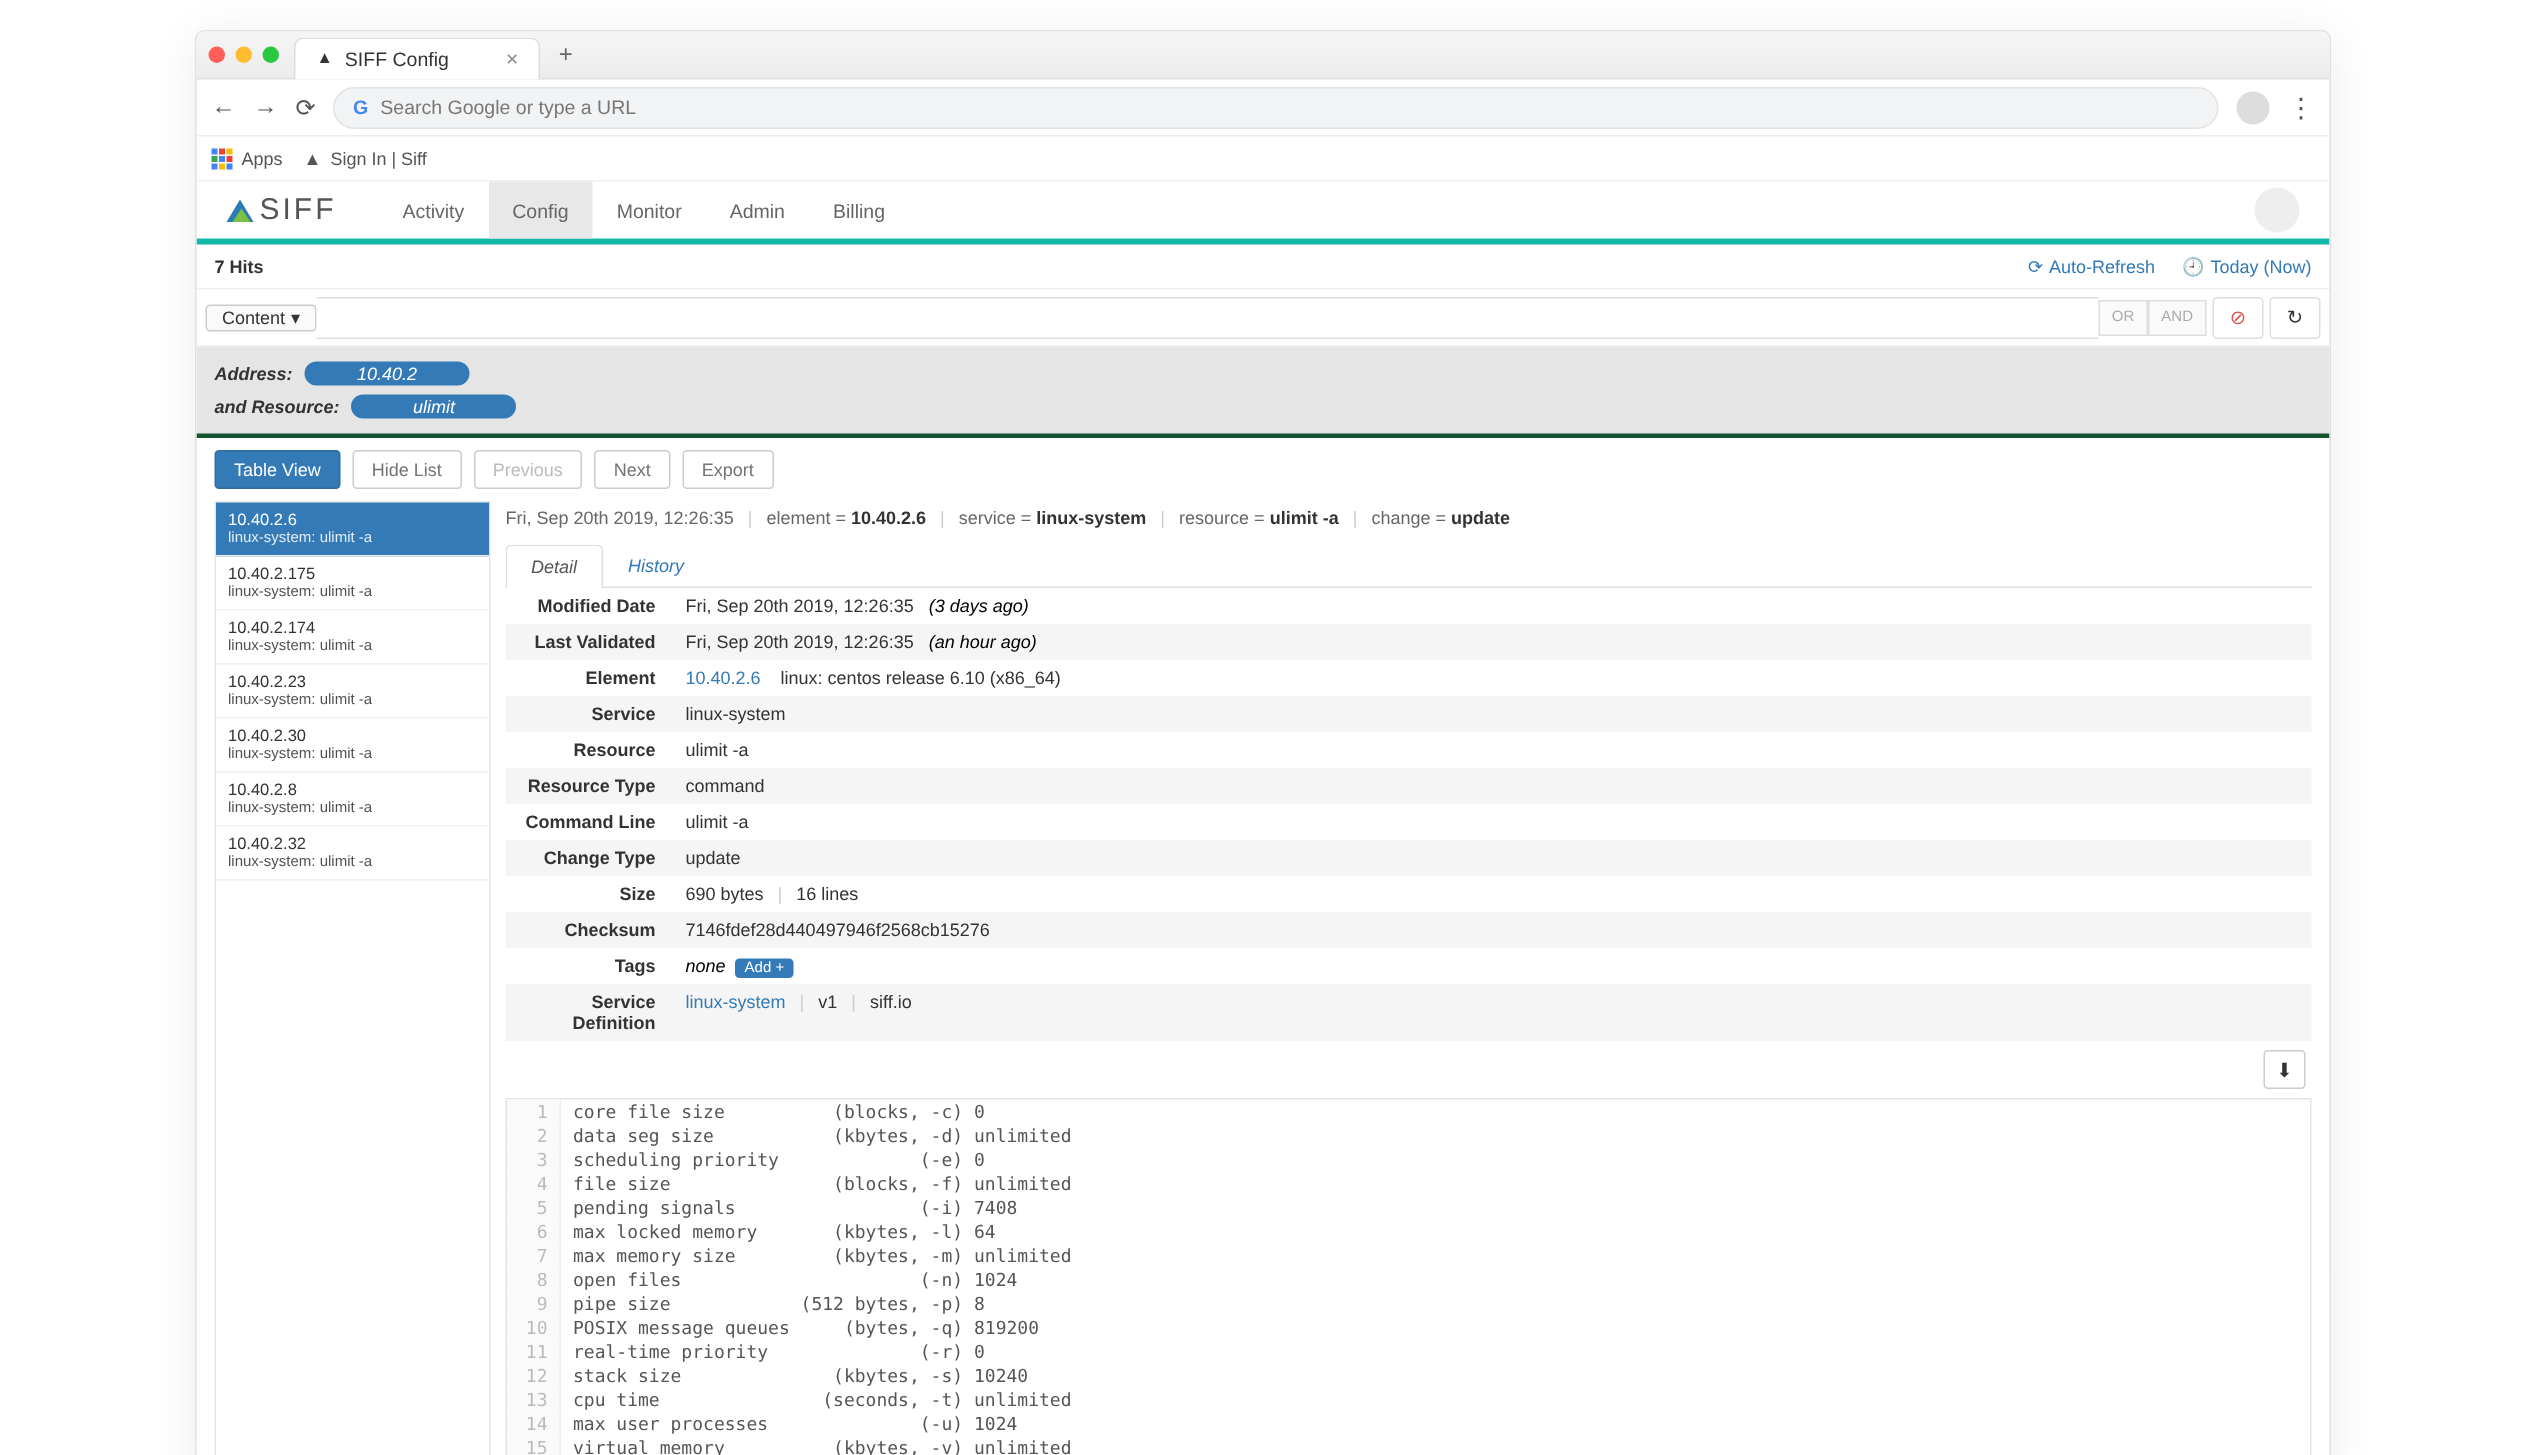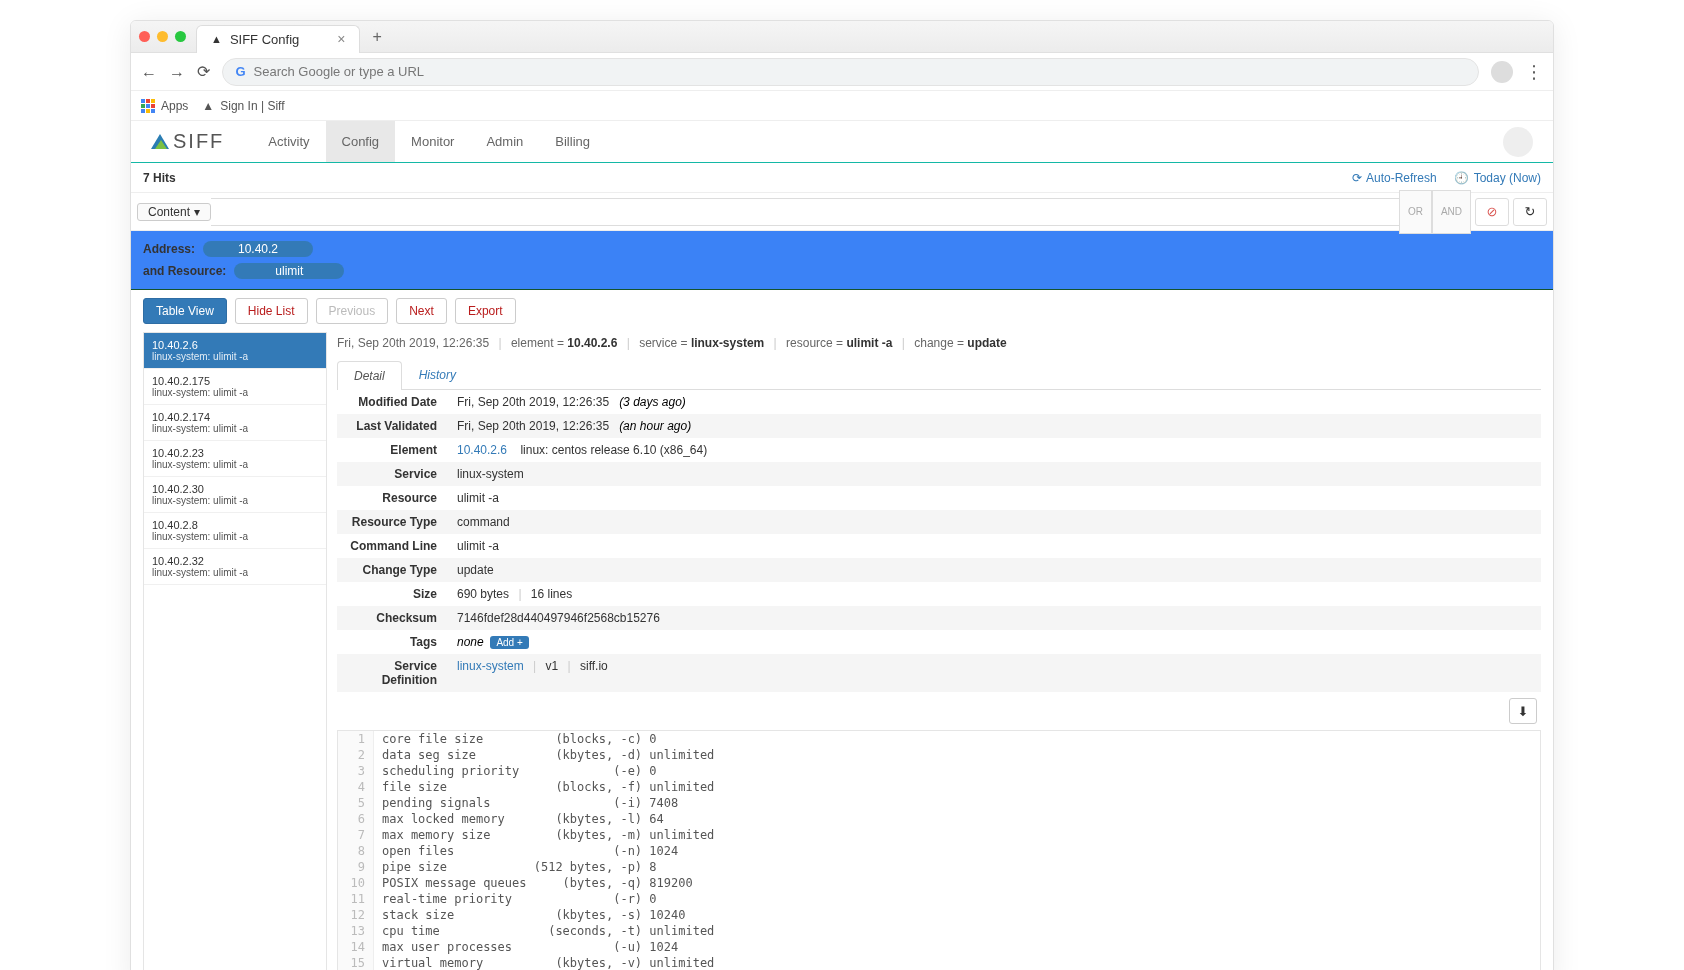--- a/index.html
+++ b/index.html
@@ -19,43 +19,43 @@
   .avatar-small{width:22px;height:22px;border-radius:50%;background:#ddd;}
   .menu-dots{color:#555;font-size:18px;}
   .bookmarks{height:30px; display:flex; align-items:center; padding:0 10px; gap:14px; border-bottom:1px solid #eee; font-size:12px; color:#555;}
   .apps-icon{display:inline-grid;grid-template-columns:repeat(3,4px);grid-template-rows:repeat(3,4px);gap:1px;}
   .apps-icon span{width:4px;height:4px;background:#4285f4;}
   .apps-icon span:nth-child(2){background:#ea4335;}
   .apps-icon span:nth-child(3){background:#fbbc05;}
   .apps-icon span:nth-child(4){background:#34a853;}
   .apps-icon span:nth-child(6){background:#ea4335;}
   .apps-icon span:nth-child(8){background:#fbbc05;}
-  .appbar{height:42px; border-bottom:1px solid #14b8a6; display:flex; align-items:center; padding:0 20px;justify-content:center;}
+  .appbar{height:42px; border-bottom:4px solid #14b8a6; display:flex; align-items:center; padding:0 20px;justify-content:center;}
   .brand{display:flex; align-items:center; gap:4px; margin-right:28px;}
   .brand-logo{width:0;height:0;border-left:9px solid transparent;border-right:9px solid transparent;border-bottom:15px solid #2a7db3; position:relative;}
   .brand-logo:after{content:""; position:absolute; left:-5px; top:6px; width:0;height:0;border-left:6px solid transparent;border-right:6px solid transparent;border-bottom:9px solid #7cc142;}
   .brand-text{font-size:20px; font-weight:300; letter-spacing:2px; color:#555;}
   .nav-tabs{display:flex; height:100%;}
   .nav-tab{padding:0 16px; display:flex; align-items:center; color:#666; font-size:13px; cursor:pointer;}
   .nav-tab.active{background:#e8e8e8;}
   .app-avatar{margin-left:auto; width:30px;height:30px;border-radius:50%;background:#eee;}
   .hitsbar{height:30px; border-bottom:1px solid #eee; display:flex; align-items:center; padding:0 12px; font-size:12px;}
   .hitsbar .right{margin-left:auto; display:flex; gap:18px;}
   .link-refresh{color:#337ab7; display:flex; align-items:center; gap:4px;}
   .searchbar{height:38px; border-bottom:1px solid #eee; display:flex; align-items:center; padding:0 6px;}
   .content-dd{border:1px solid #ccc; border-radius:3px; padding:1px 10px; background:#fafafa; font-size:12px; display:flex; align-items:center; gap:4px;}
   .search-input{flex:1; height:28px; border:1px solid #ddd; border-left:none; border-right:none; background:#fff;}
-  .btn-mini{border:1px solid #ddd; height:44px; padding:0 8px; background:#fafafa; font-size:10px; color:#aaa;}
+  .btn-mini{border:1px solid #ddd; height:24px; padding:0 8px; background:#fafafa; font-size:10px; color:#aaa;}
   .btn-icon{border:1px solid #ddd; height:28px; width:34px; background:#fff; display:flex;align-items:center;justify-content:center;margin-left:4px;border-radius:3px;}
   .btn-icon.danger{color:#d9534f;}
-  .filters{background:#3b82f6; border-bottom:1px solid #14532d; padding:10px 12px; font-size:12px;}
+  .filters{background:#e5e5e5; border-bottom:3px solid #14532d; padding:10px 12px; font-size:12px;font-style:italic;}
   .filter-row{display:flex; align-items:center; gap:8px; margin-bottom:6px;}
   .pill{background:#337ab7; color:#fff; border-radius:12px; padding:1px 24px; font-size:12px; min-width:110px; text-align:center;}
   .actions{display:flex; gap:8px; padding:8px 12px;}
-  .btn{border:1px solid #ccc; background:#fff; padding:5px 12px; border-radius:3px; font-size:12px; color:#b91c1c; cursor:pointer;}
+  .btn{border:1px solid #ccc; background:#fff; padding:5px 12px; border-radius:3px; font-size:12px; color:#737373; cursor:pointer;}
   .btn.primary{background:#337ab7; color:#fff; border-color:#2e6da4;}
   .btn.disabled{color:#bbb;text-align:center;}
   .main{display:flex; padding:0 12px 12px;}
   .sidebar{width:184px; border:1px solid #e5e5e5; margin-right:10px;}
   .side-item{padding:6px 8px; border-bottom:1px solid #f0f0f0; font-size:11px; cursor:pointer;}
   .side-item.active{background:#337ab7; color:#fff;}
   .side-sub{font-size:10px; opacity:0.85;}
   .content{flex:1;}
   .crumb{font-size:12px; color:#666; padding:4px 0 10px;}
   .crumb b{color:#333;}

